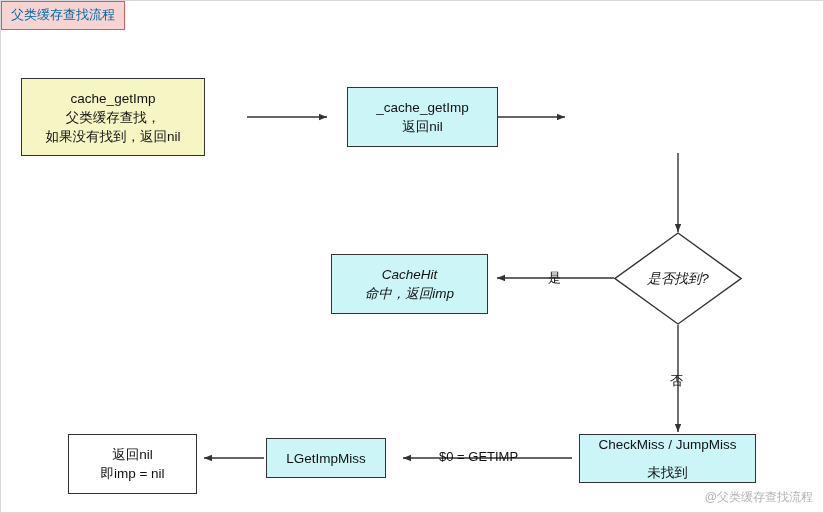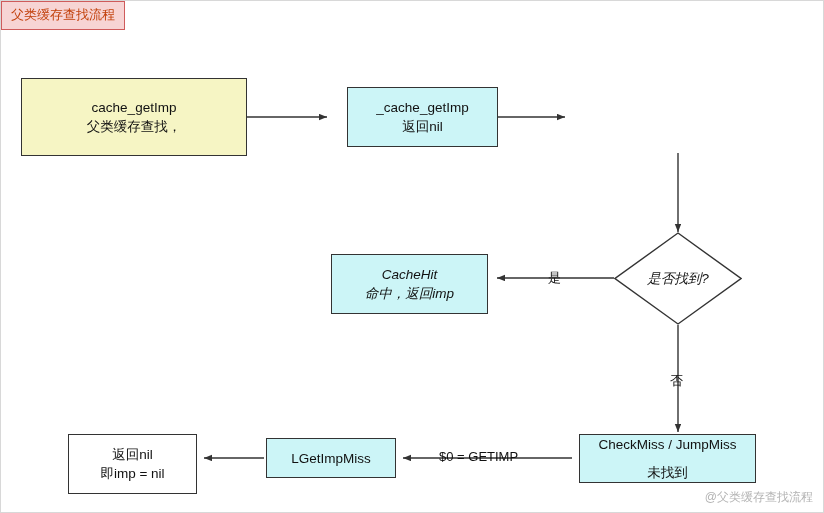--- a/index.html
+++ b/index.html
@@ -20,21 +20,21 @@
     background: #ffffff;
     border: 1px solid #d8d8d8;
     box-sizing: border-box;
   }
   .title-tag {
     position: absolute;
     left: 0px;
     top: 0px;
     background: #f7d4d4;
     border: 1px solid #cf5b5b;
-    color: #c2410c;
+    color: #0369a1;
     font-size: 13px;
     line-height: 16px;
     padding: 5px 9px 6px 9px;
     box-sizing: border-box;
     white-space: nowrap;
   }
   .node {
     position: absolute;
     box-sizing: border-box;
     display: flex;
@@ -122,23 +122,24 @@
 
     <line x1="613" y1="277" x2="496" y2="277" stroke="#333333" stroke-width="1.4" marker-end="url(#arrow)"></line>
 
     <line x1="677" y1="324" x2="677" y2="431" stroke="#333333" stroke-width="1.4" marker-end="url(#arrow)"></line>
 
     <line x1="571" y1="457" x2="402" y2="457" stroke="#333333" stroke-width="1.4" marker-end="url(#arrow)"></line>
 
     <line x1="263" y1="457" x2="203" y2="457" stroke="#333333" stroke-width="1.4" marker-end="url(#arrow)"></line>
   </svg>
 
-  <div class="node rect fill-yellow" style="left:20px; top:77px; width:226px; height:78px;">
+  <div class="node rect fill-yellow" style="left:20px; top:77px; width:184px; height:78px;">
     <span class="ln">cache_getImp</span>
     <span class="ln">父类缓存查找，</span>
+    <span class="ln">如果没有找到，返回nil</span>
   </div>
 
   <div class="node rect fill-cyan" style="left:346px; top:86px; width:151px; height:60px;">
     <span class="ln">_cache_getImp</span>
     <span class="ln">返回nil</span>
   </div>
 
 
   <div class="diamond-wrap" style="left:613px; top:231px; width:128px; height:93px;">
     <svg width="128" height="93" viewBox="0 0 128 93">
@@ -150,21 +151,21 @@
   <div class="node rect fill-cyan" style="left:330px; top:253px; width:157px; height:60px;font-style:italic;">
     <span class="ln">CacheHit</span>
     <span class="ln">命中，返回imp</span>
   </div>
 
   <div class="node rect fill-cyan" style="left:578px; top:433px; width:177px; height:49px;justify-content:space-between;">
     <span class="ln">CheckMiss / JumpMiss</span>
     <span class="ln">未找到</span>
   </div>
 
-  <div class="node rect fill-cyan" style="left:265px; top:437px; width:130px; height:40px;text-align:center;">
+  <div class="node rect fill-cyan" style="left:265px; top:437px; width:120px; height:40px;text-align:center;">
     <span class="ln">LGetImpMiss</span>
   </div>
 
   <div class="node rect fill-white" style="left:67px; top:433px; width:129px; height:60px;">
     <span class="ln">返回nil</span>
     <span class="ln">即imp = nil</span>
   </div>
 
   <div class="edge-label" style="left:547px; top:268px;">是</div>
   <div class="edge-label" style="left:669px; top:371px;">否</div>

